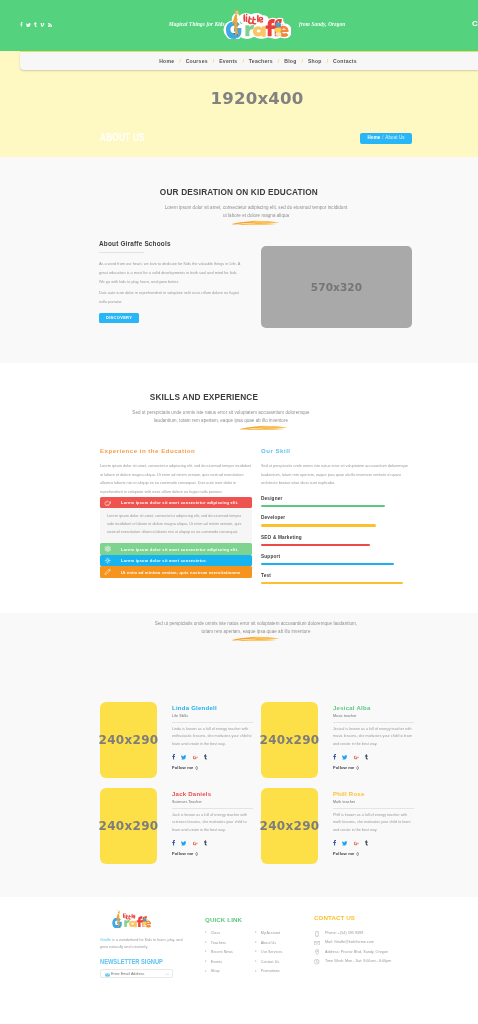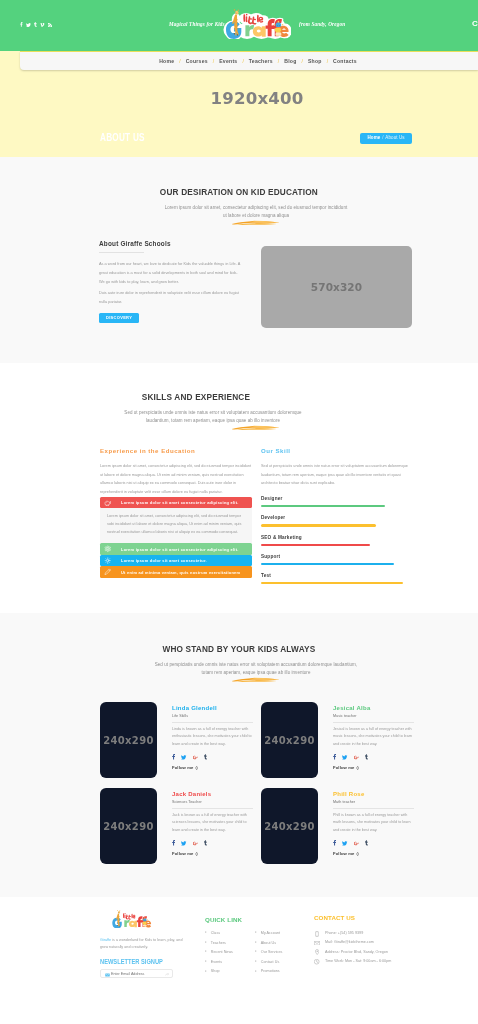--- a/index.html
+++ b/index.html
@@ -31,21 +31,21 @@
 .hero .ph{position:absolute;left:36px;right:0;top:40px;text-align:center;font-size:16.6px;font-weight:bold;color:#828282;letter-spacing:.2px;font-family:"DejaVu Sans",sans-serif;line-height:1}
 h1.ptitle{position:absolute;left:100px;top:133px;font-size:10.4px;color:#fff;font-weight:bold;letter-spacing:.3px;z-index:5;line-height:1}
 h1.ptitle span{display:inline-block;transform:scaleX(.79);transform-origin:left}
 .crumb{position:absolute;left:360px;top:133px;background:#29b6f6;border-radius:2px;padding:3px 7.5px;font-size:4.5px;line-height:1.1;color:#fff;letter-spacing:.1px;white-space:nowrap}
 .crumb b{font-weight:bold;color:#fff}
 .crumb .c-sep{color:#cfeafb;margin:0 1.8px}
 .crumb .c-cur{color:#e6f6fd;font-weight:normal}
 
 
 .sec-about{position:absolute;left:0;top:157px;width:478px;height:206px;background:#f9f9f9}
-.sec-skills{position:absolute;left:0;top:363px;width:392px;height:250px;background:#fff}
+.sec-skills{position:absolute;left:8px;top:363px;width:392px;height:250px;background:#fff}
 .sec-team{position:absolute;left:0;top:613px;width:478px;height:284px;background:#f9f9f9}
 .sec-footer{position:absolute;left:0;top:897px;width:478px;height:127px;background:#fff}
 
 .sectitle{text-align:center;font-size:9.6px;font-weight:bold;color:#3c3c3c;letter-spacing:.2px}
 .sectitle span{display:inline-block;transform:scaleX(.86);transform-origin:center}
 .secsub{text-align:center;padding-left:34px;font-size:4.5px;color:#8e8e8e;line-height:1.85;margin:0 auto;letter-spacing:.05px}
 .brush{display:block;margin:-4px 0 0 231px;width:48px;height:10px}
 
 
 .about-left{position:absolute;left:99px;top:240px;width:142px}
@@ -65,21 +65,21 @@
 .acc-head .ico{width:8px;height:8px;flex:0 0 8px;margin-right:9px;display:flex;align-items:center;justify-content:center}
 .acc-head .lbl{font-size:3.9px;color:#fff;font-weight:bold;letter-spacing:.28px}
 .acc-body{font-size:3.8px;color:#9a9a9a;line-height:2.1;padding:5px 5px 6px 7px;letter-spacing:.01px;background:#f6f6f6;margin-bottom:.2px}
 .bar-row{margin-top:8px}
 .bar-row .bl{font-size:4.7px;color:#3c3c3c;font-weight:bold;letter-spacing:.18px;margin-bottom:4px}
 .bar-track{height:2.2px;width:100%;background:transparent;border-radius:2px}
 .bar-fill{height:2.2px;border-radius:2px}
 
 
 .tcard{position:absolute;width:153px}
-.tcard .timg{position:absolute;left:0;top:0;width:57px;height:76px;background:#0f172a;border-radius:6px;display:flex;align-items:center;justify-content:center;font-size:10px;font-weight:bold;color:#7d7d7d;letter-spacing:.3px;font-family:"DejaVu Sans",sans-serif}
+.tcard .timg{position:absolute;left:0;top:0;width:57px;height:76px;background:#fde047;border-radius:6px;display:flex;align-items:center;justify-content:center;font-size:12px;font-weight:bold;color:#7d7d7d;letter-spacing:.3px;font-family:"DejaVu Sans",sans-serif}
 .tcard .tbody{position:absolute;left:72px;top:3px;width:81px}
 .tcard h4{font-size:6px;font-weight:bold;letter-spacing:.25px}
 .tcard .role{font-size:3.7px;color:#6f6f6f;margin-top:3px;letter-spacing:.05px}
 .tcard .thr{height:1px;background:#e4e4e4;margin:3.5px 0 3px}
 .tcard .bio{font-size:3.7px;color:#9a9a9a;line-height:2.15;letter-spacing:.02px}
 .tsoc{display:flex;gap:6px;margin-top:5px;align-items:center}
 .tsoc svg{display:block}
 .tfollow{font-size:4.2px;color:#3c3c3c;font-weight:bold;margin-top:5px;letter-spacing:.12px}
 
 
@@ -367,21 +367,20 @@
   </div>
   <div class="bar-row">
     <div class="bl">Test</div>
     <div class="bar-track">
           <div class="bar-fill" style="background: rgb(252, 192, 46); width: 94%;"></div>
         </div>
   </div>
 </div>
 
 <div class="sec-team">
-  <div class="sectitle" style="margin-top:30px"><span>WHO STAND BY YOUR KIDS ALWAYS</span></div>
   <div class="secsub" style="margin-top:7px"><span>Sed ut perspiciatis unde omnis iste natus error sit voluptatem accusantium doloremque laudantium,</span><br><span>totam rem aperiam, eaque ipsa quae ab illo inventore</span></div>
   <svg class="brush" viewBox="0 0 110 22">
     <path fill="#f6a72c" d="M2 15.5c12-3.2 27-5.3 43-6.2C62 8.3 80 8.8 96 10.6c5 .6 10 1.4 14 2.4-7 .4-14 .4-21 .2-13-.4-26-.9-39-.4-14 .5-28 1.8-41 3.9-3 .5-5 .5-7-1.2z"></path>
     <path fill="#f9b846" d="M10 17.6c13-2 27-3.3 41-3.8 18-.6 36 0 54 1.7-9 1.2-19 1.8-28 1.9-17 .2-34-.1-51 .4-6 .2-11 .3-16-.2z"></path>
     <path fill="#fcc45e" d="M52 8.4c14 .1 29 .9 43 2.4 6 .6 12 1.4 17 2.4-7 .2-14 .1-21-.2-14-.6-28-1.6-40-2.9-1-.1-1-.6 1-1.7z"></path>
     <path fill="#f19a1c" d="M21 13.2c9-1.1 19-2 29-2.5-11 1.8-22 3-33 3.7-2 .1-1-.6 4-1.2z"></path>
   </svg>
 </div>
 <div class="tcard" style="left:100px;top:702px">
   <div class="timg">240x290</div>

